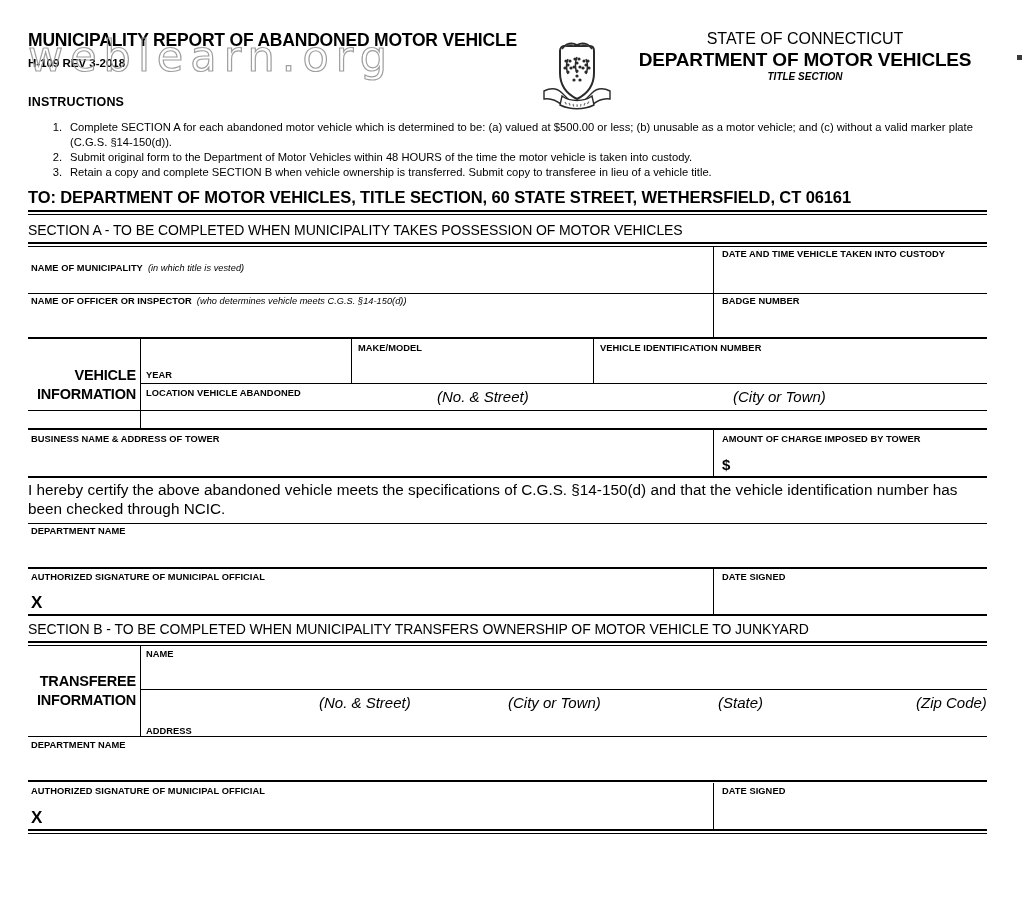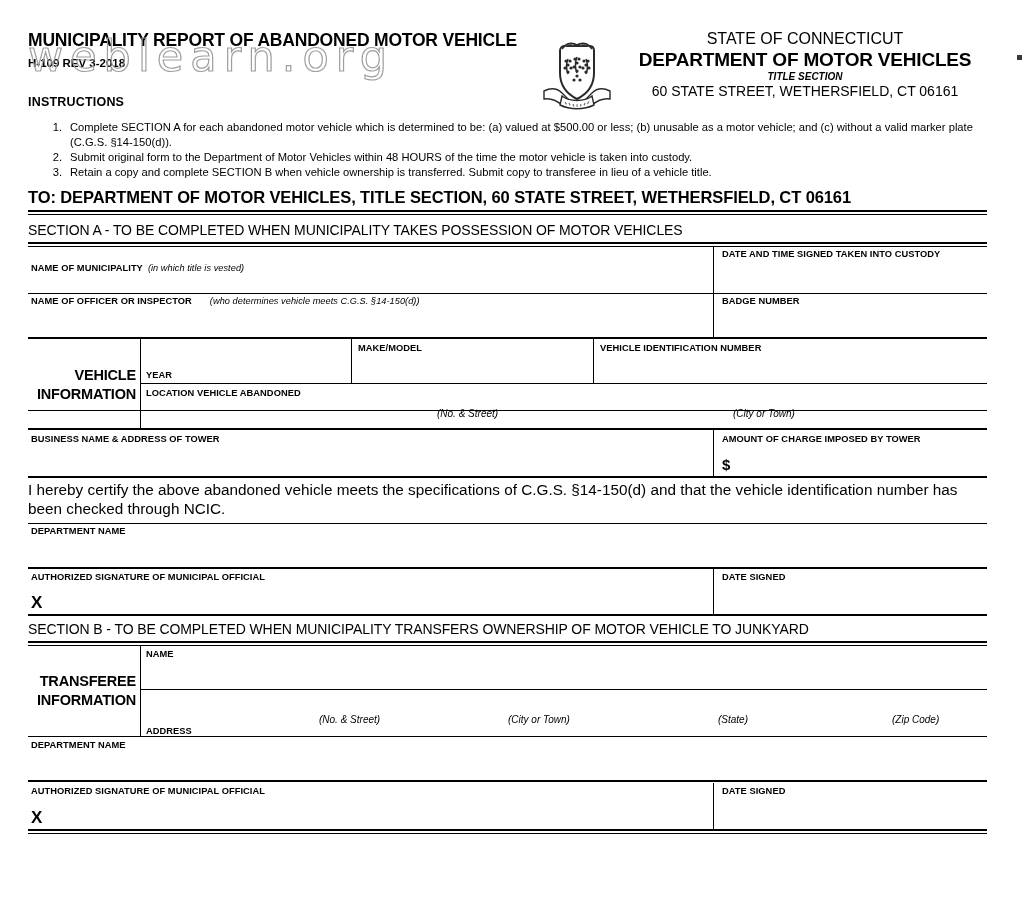--- a/index.html
+++ b/index.html
@@ -119,24 +119,23 @@
     letter-spacing: .05px;
     white-space: nowrap;
   }
   .fhint {
     font-size: 9.2px;
     font-weight: normal;
     font-style: italic;
   }
   .sublabel {
     position: absolute;
-    font-size: 10px;
+    font-size: 15px;
     font-style: italic;
     white-space: nowrap;
-    margin-top: 20px;
   }
   .vline { position: absolute; border-left: 1px solid #000; }
   .hline { position: absolute; border-top: 1px solid #000; }
 
   .stack-label {
     position: absolute;
     text-align: right;
     font-size: 14.5px;
     font-weight: bold;
     line-height: 1.28;
@@ -231,21 +230,20 @@
           <path d="M47 66 l-1 2.5"></path>
         <path d="M51 64.5 l-1.6 2.4"></path>
       </g>
     </svg>
   </div>
 
   <div class="abs" id="hdr-right">
     <div class="l1">STATE OF CONNECTICUT</div>
     <div class="l2">DEPARTMENT OF MOTOR VEHICLES</div>
     <div class="l3">TITLE SECTION</div>
-    <div class="l4">60 STATE STREET, WETHERSFIELD, CT 06161</div>
   </div>
 
   <div id="edge-mark"></div>
 
   <div class="abs" id="instr-title">INSTRUCTIONS</div>
 
   <div class="abs" id="instr-list">
     <div class="instr-row">
       <div class="instr-num">1.</div>
       <div class="instr-txt" style="width:705px">Complete SECTION A for each abandoned motor vehicle which is determined to be: (a) valued at $500.00 or less; (b) unusable as a motor vehicle; and (c) without a valid marker plate (C.G.S. §14-150(d)).</div>
@@ -260,26 +258,26 @@
     </div>
   </div>
 
   <div class="section-head" id="to-line" style="top:188px;font-size:16.5px;">TO: DEPARTMENT OF MOTOR VEHICLES, TITLE SECTION, 60 STATE STREET, WETHERSFIELD, CT 06161</div>
   <div class="rule-double" style="top:210px;"></div>
 
   <div class="section-head" style="top:222px;">SECTION A - TO BE COMPLETED WHEN MUNICIPALITY TAKES POSSESSION OF MOTOR VEHICLES</div>
   <div class="rule-double" style="top:242px;"></div>
 
   <div class="flabel" style="left:31px;  top:263px;"><span>NAME OF MUNICIPALITY</span><span class="fhint" style="margin-left:5px">(in which title is vested)</span></div>
-  <div class="flabel" style="left:722px; top:249px;">DATE AND TIME SIGNED TAKEN INTO CUSTODY</div>
+  <div class="flabel" style="left:722px; top:249px;">DATE AND TIME VEHICLE TAKEN INTO CUSTODY</div>
   <div class="fbox" style="left:28px; top:246px; width:959px; height:47px;"></div>
   <div class="fbox" style="left:713px; top:246px; width:274px; height:47px;"></div>
   <div class="hline" style="left:28px; top:293px; width:959px;"></div>
 
-  <div class="flabel" style="left:31px;  top:296px;"><span>NAME OF OFFICER OR INSPECTOR</span><span class="fhint" style="margin-left:18px">(who determines vehicle meets C.G.S. §14-150(d))</span></div>
+  <div class="flabel" style="left:31px;  top:296px;"><span>NAME OF OFFICER OR INSPECTOR</span><span class="fhint" style="margin-left:5px">(who determines vehicle meets C.G.S. §14-150(d))</span></div>
   <div class="flabel" style="left:722px; top:296px;">BADGE NUMBER</div>
   <div class="fbox" style="left:28px; top:293px; width:959px; height:45px;"></div>
   <div class="fbox" style="left:713px; top:293px; width:274px; height:45px;"></div>
 
   <div class="vline" style="left:713px; top:246px; height:92px;"></div>
 
   <div class="rule-thick" style="top:337px;"></div>
 
   <div class="stack-label" style="left:28px; top:366px; width:108px;">
     <div>VEHICLE</div>
@@ -344,21 +342,21 @@
   <div class="vline" style="left:140px; top:645px; height:91px;"></div>
 
   <div class="flabel" style="left:146px; top:649px;">NAME</div>
   <div class="fbox" style="left:141px; top:645px; width:846px; height:44px;"></div>
   <div class="hline" style="left:140px; top:689px; width:847px;"></div>
 
   <div class="flabel" style="left:146px; top:694px;margin-top:32px;">ADDRESS</div>
   <div class="sublabel" style="left:319px; top:694px;">(No. &amp; Street)</div>
   <div class="sublabel" style="left:508px; top:694px;">(City or Town)</div>
   <div class="sublabel" style="left:718px; top:694px;">(State)</div>
-  <div class="sublabel" style="left:892px; top:694px;text-align:center;">(Zip Code)</div>
+  <div class="sublabel" style="left:916px; top:694px;text-align:center;">(Zip Code)</div>
   <div class="fbox" style="left:141px; top:689px; width:846px; height:47px;"></div>
 
   <div class="rule-thin" style="top:736px;"></div>
   <div class="flabel" style="left:31px; top:740px;">DEPARTMENT NAME</div>
   <div class="fbox" style="left:28px; top:736px; width:959px; height:44px;"></div>
 
   <div class="rule-thick" style="top:780px;"></div>
   <div class="flabel" style="left:31px;  top:786px;">AUTHORIZED SIGNATURE OF MUNICIPAL OFFICIAL</div>
   <div class="flabel" style="left:722px; top:786px;">DATE SIGNED</div>
   <div class="sig-x" style="left:31px; top:808px;">X</div>

